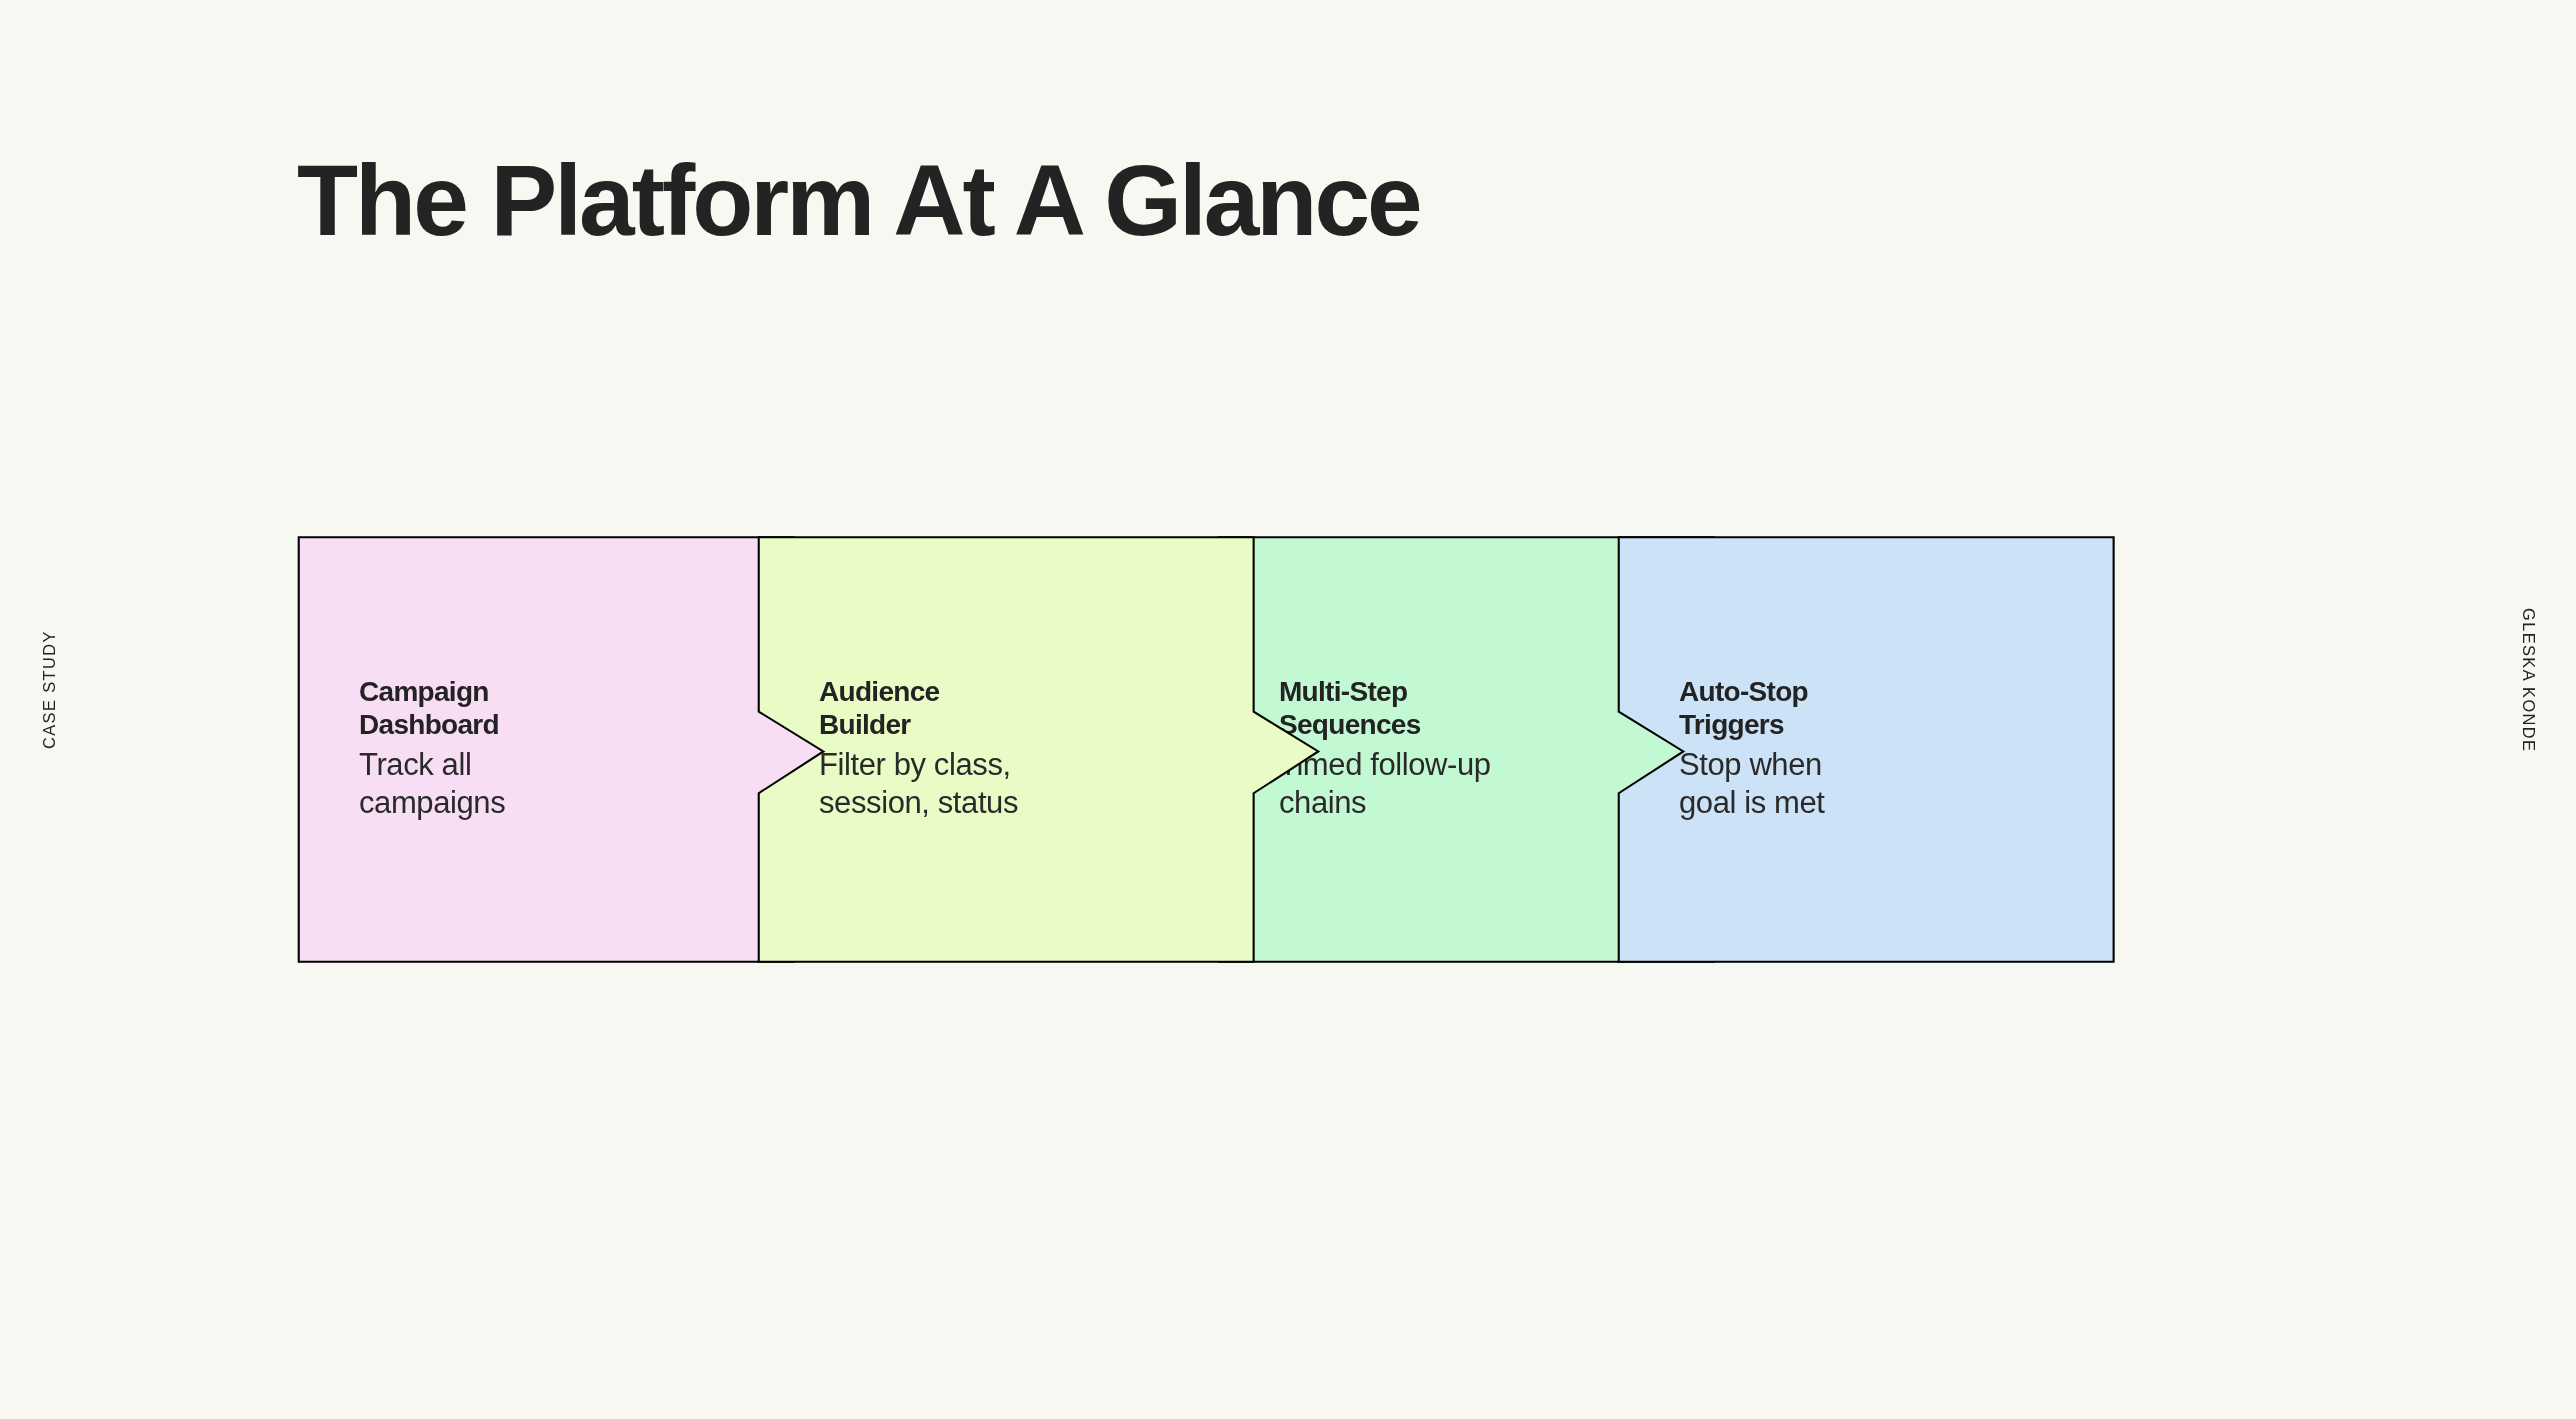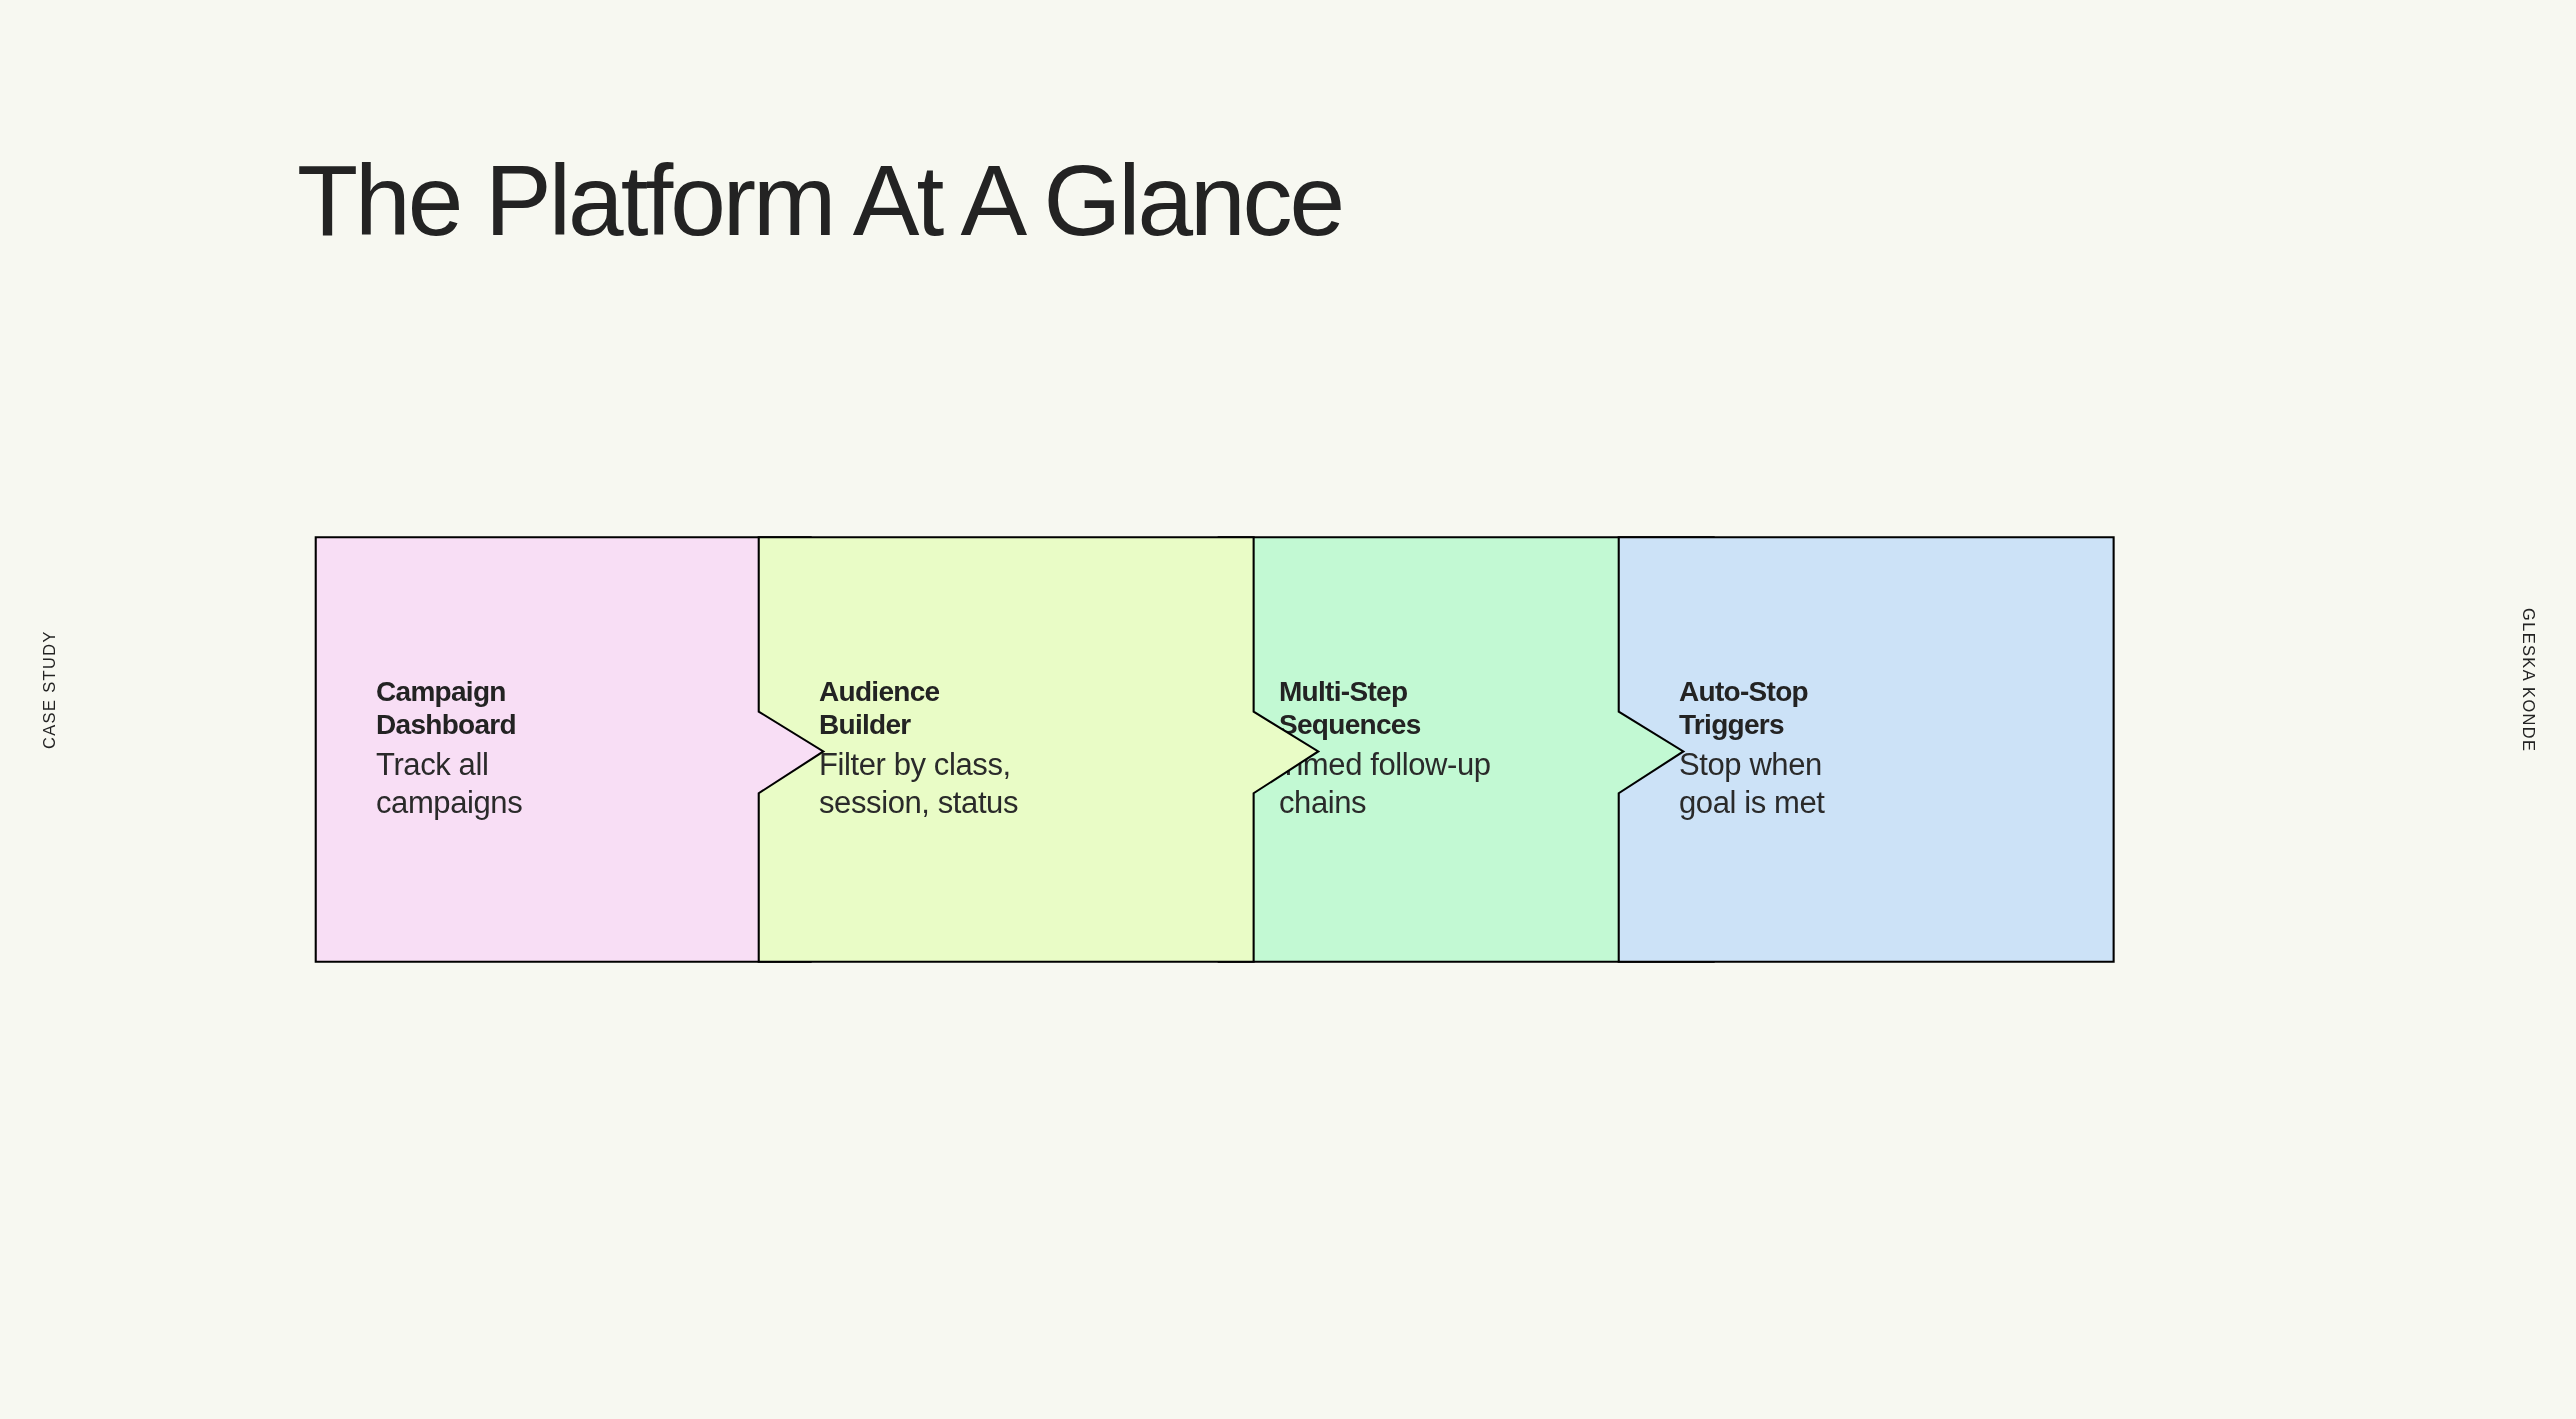--- a/index.html
+++ b/index.html
@@ -38,21 +38,21 @@
     transform-origin:0 0;
     transform:rotate(90deg);
   }
 
   
   .page-title {
     position:absolute;
     left:297px;
     top:146px;
     font-size:100px;
-    font-weight:400;
+    font-weight:700;
     letter-spacing:-3px;
     line-height:1.08;
     color:#232323;
     white-space:nowrap;
   }
 
   
   .chevron-row {
     position:absolute;
     left:297px;
@@ -113,21 +113,21 @@
 </head>
 <body>
 
 <div class="rail rail-left">CASE STUDY</div>
 
 <div class="rail rail-right">GLESKA KONDE</div>
 
 <h1 class="page-title">The Platform At A Glance</h1>
 
 <div class="chevron-row" id="flow-root">
-    <div class="chev-card first" style="left: 0px; margin-left: 17px;">
+    <div class="chev-card first" style="left: 0px;">
       <svg class="svg-shape" viewBox="-2 -2 861 654" width="563" height="427" style="width: 563px; height: 427px;">
         <path d="M 0 0 L 758 0 L 758 267 L 857 328 L 758 392 L 758 650 L 0 650 Z" fill="#F8DEF5" stroke="#000000" stroke-width="3.2" stroke-linejoin="miter"></path>
       </svg>
       <div class="chev-body">
         <div class="chev-title">Campaign
 Dashboard</div>
         <div class="chev-desc">Track all
 campaigns</div>
       </div>
     </div>

